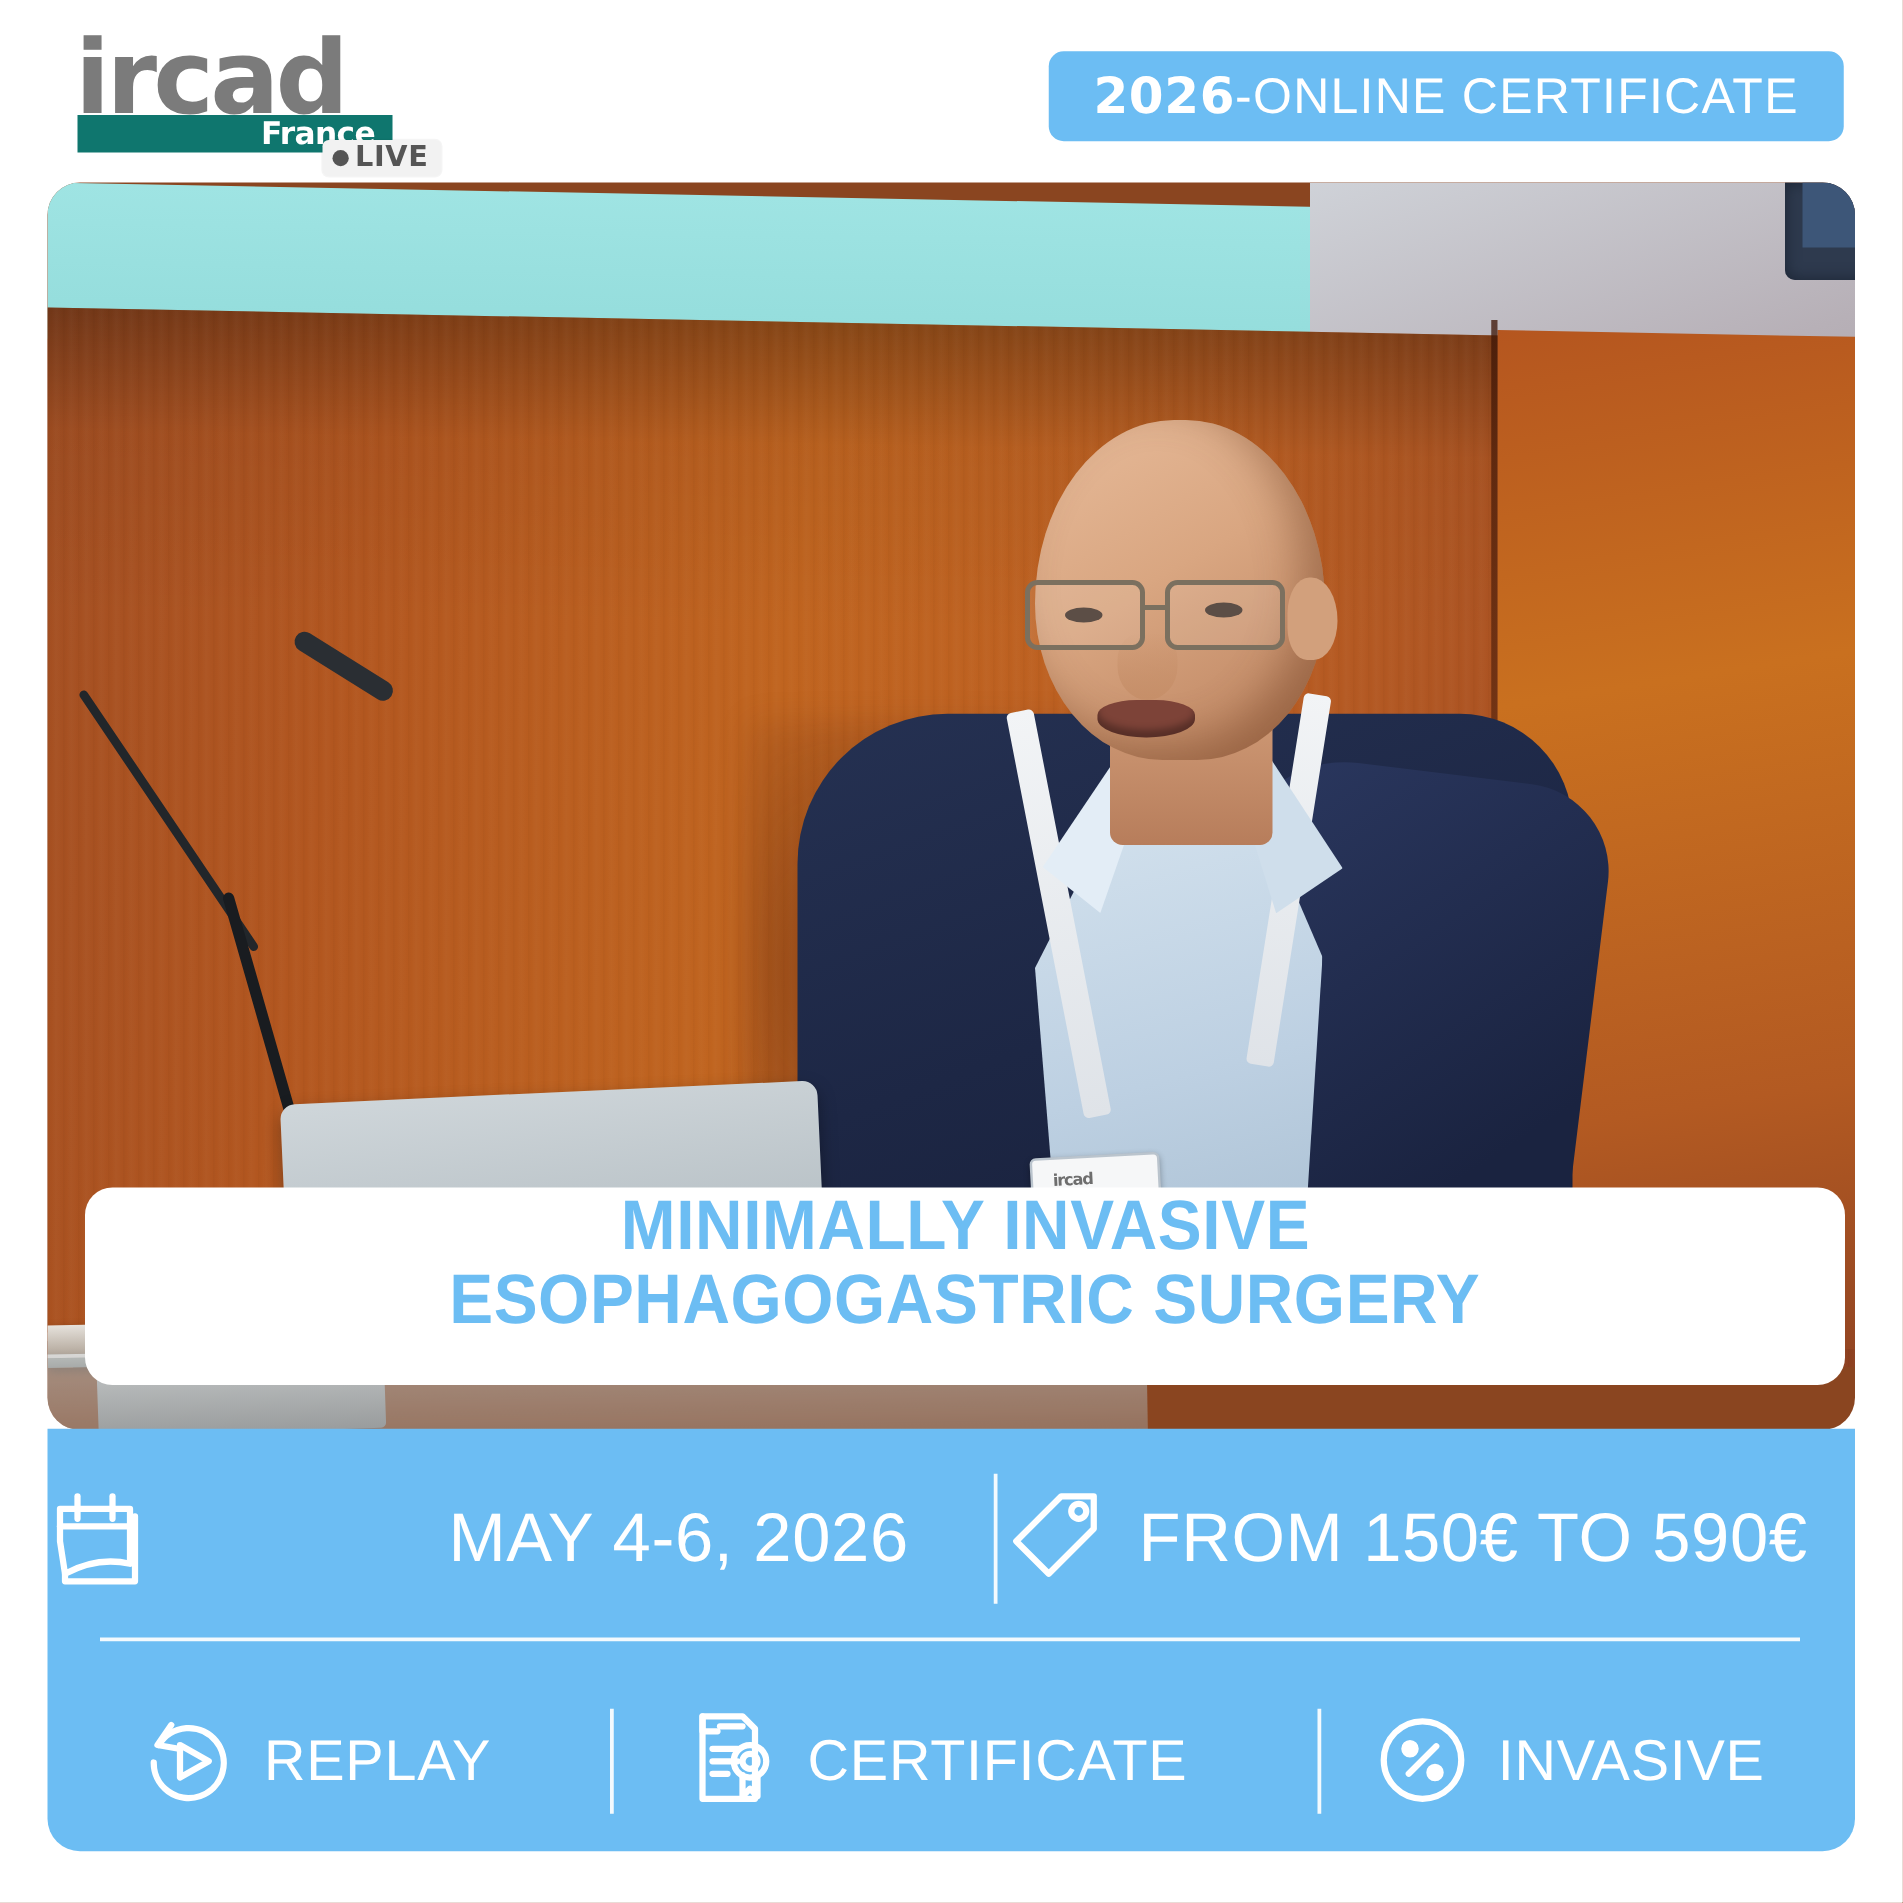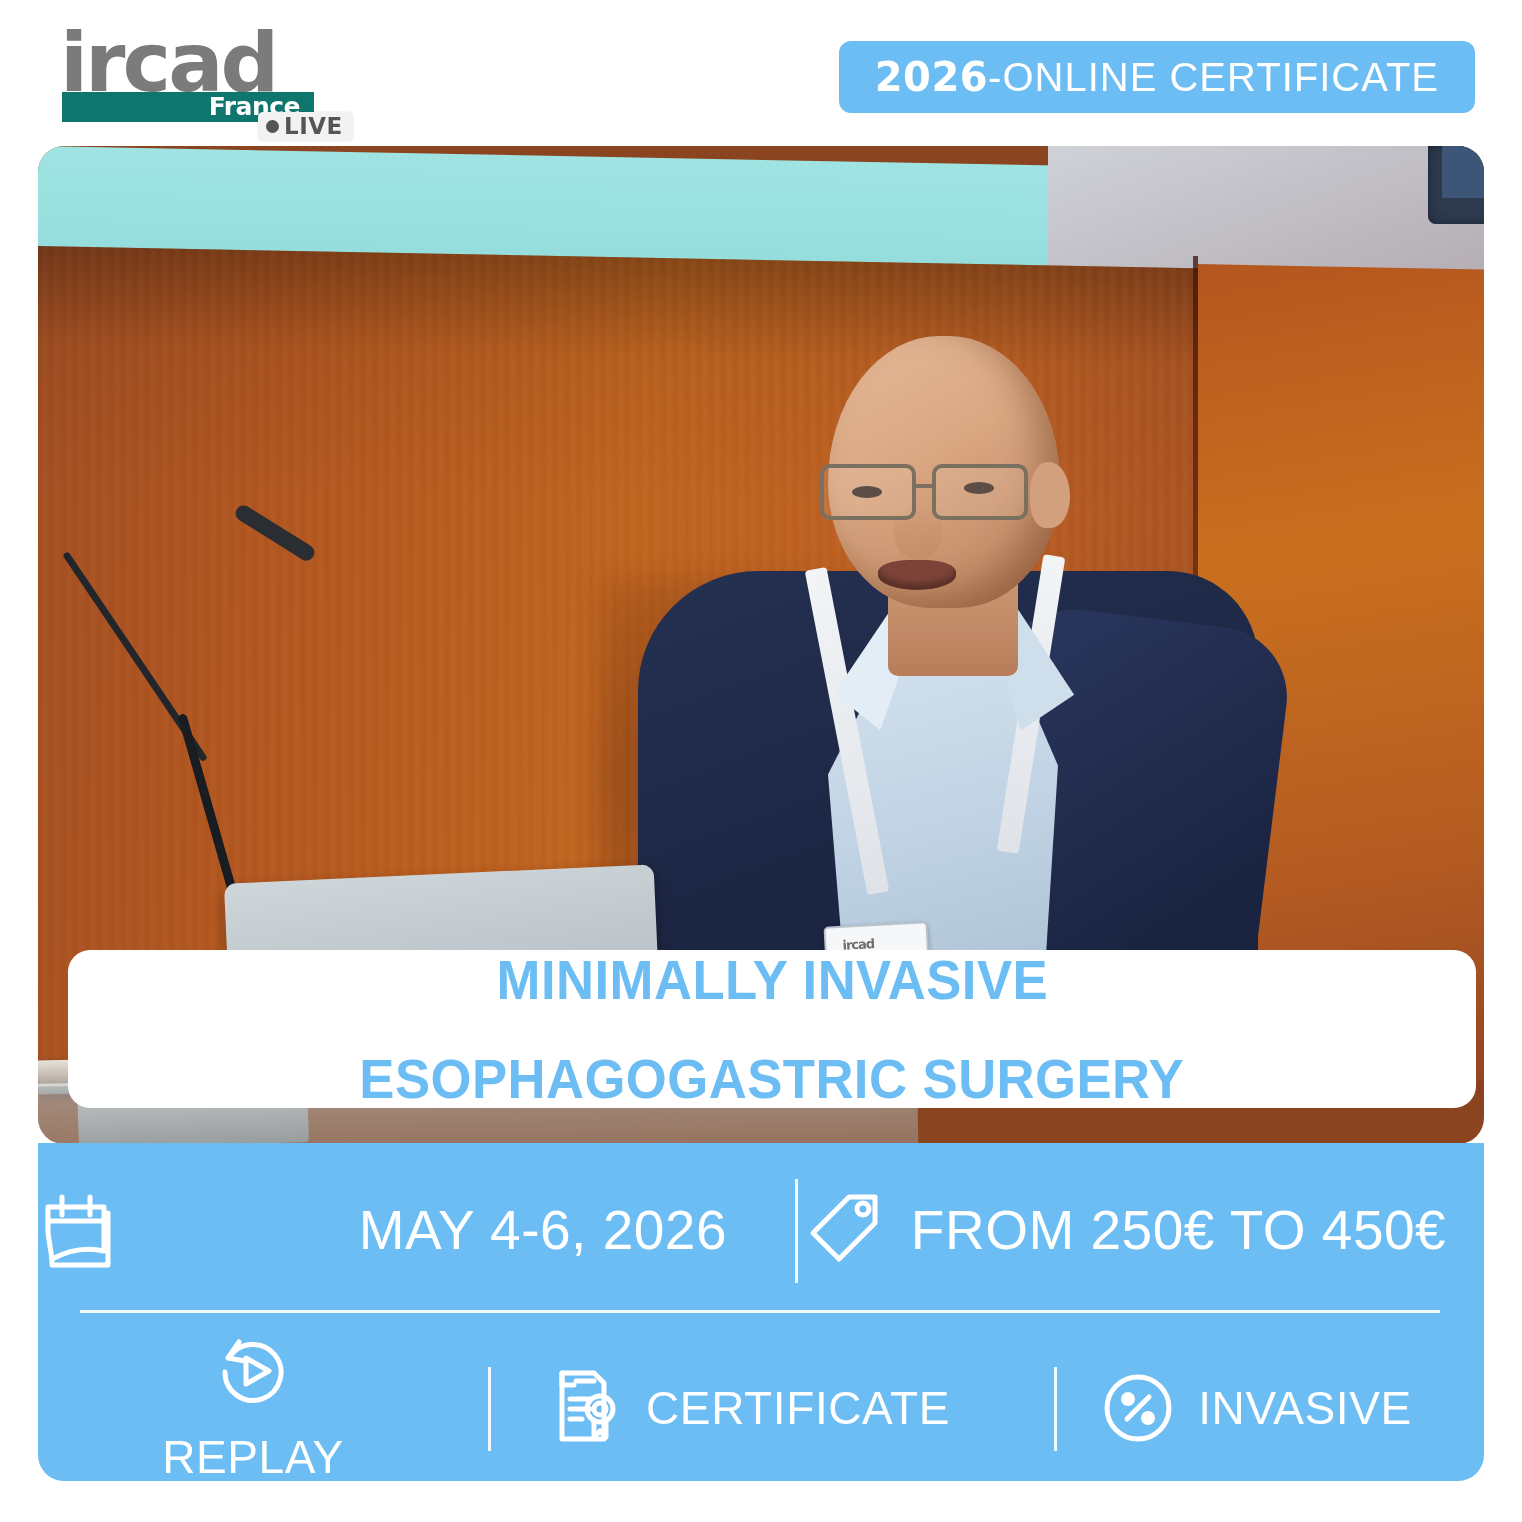--- a/index.html
+++ b/index.html
@@ -256,21 +256,21 @@
     border-bottom: 7px solid #1d2024; border-radius: 0 0 60% 40%;
     transform: rotate(-2deg);
   }
 
   
   .title-card {
     position: absolute; left: 68px; top: 950px;
     width: 1408px; height: 158px;
     background: #ffffff; border-radius: 22px;
     display: flex; flex-direction: column;
-    align-items: center; justify-content: space-between;
+    align-items: center; justify-content: flex-start;
   }
   .title-line {
     color: #6cbdf3; font-weight: 700; font-size: 56px; line-height: 1.06;
     letter-spacing: 0.5px; text-align: center;
     font-family: "Liberation Sans", sans-serif;
     transform: scaleX(0.94); transform-origin: center;
     white-space: nowrap;
   }
 
   
@@ -302,21 +302,21 @@
     background: rgba(255,255,255,.92);
   }
   .feat-row {
     position: absolute; left: 0; top: 205px; width: 100%; height: 120px;
     display: flex; align-items: center;
   }
   .feat {
     display: flex; align-items: center; gap: 22px; height: 100%;
     justify-content: center; position: relative;
   }
-  .f1 { width: 430px; flex-direction: column; }
+  .f1 { width: 430px; }
   .f2 { width: 560px; }
   .f3 { width: 456px; }
   .feat-text {
     color: #ffffff; font-size: 46px; font-weight: 400; letter-spacing: 0.6px;
     font-family: "Liberation Sans", sans-serif; white-space: nowrap;
   }
   .fdiv {
     position: absolute; width: 3px; height: 84px; background: rgba(255,255,255,.92); top: 224px;
   }
   .fdiv-a { left: 450px; }
@@ -428,21 +428,21 @@
         <span class="info-text">MAY 4-6, 2026</span>
       </div>
 
       <div class="info-cell cell-price">
         <span>
           <svg width="82" height="82" viewBox="0 0 82 82" fill="none" stroke="#ffffff" stroke-width="5" stroke-linejoin="round" stroke-linecap="round">
             <path d="M46 8 L72 8 L72 34 L36 70 L10 44 Z"></path>
             <circle cx="60" cy="20" r="6"></circle>
           </svg>
         </span>
-        <span class="info-text">FROM 250€ TO 450€</span>
+        <span class="info-text">FROM 150€ TO 590€</span>
       </div>
     </div>
 
     <div class="feat-row">
 
       <div class="feat f1">
         <span>
           <svg width="76" height="76" viewBox="0 0 76 76" fill="none" stroke="#ffffff" stroke-width="5" stroke-linejoin="round" stroke-linecap="round">
             <path d="M14 26 A28 28 0 1 1 10 40"></path>
             <polyline points="24,10 13,26 30,29"></polyline>

